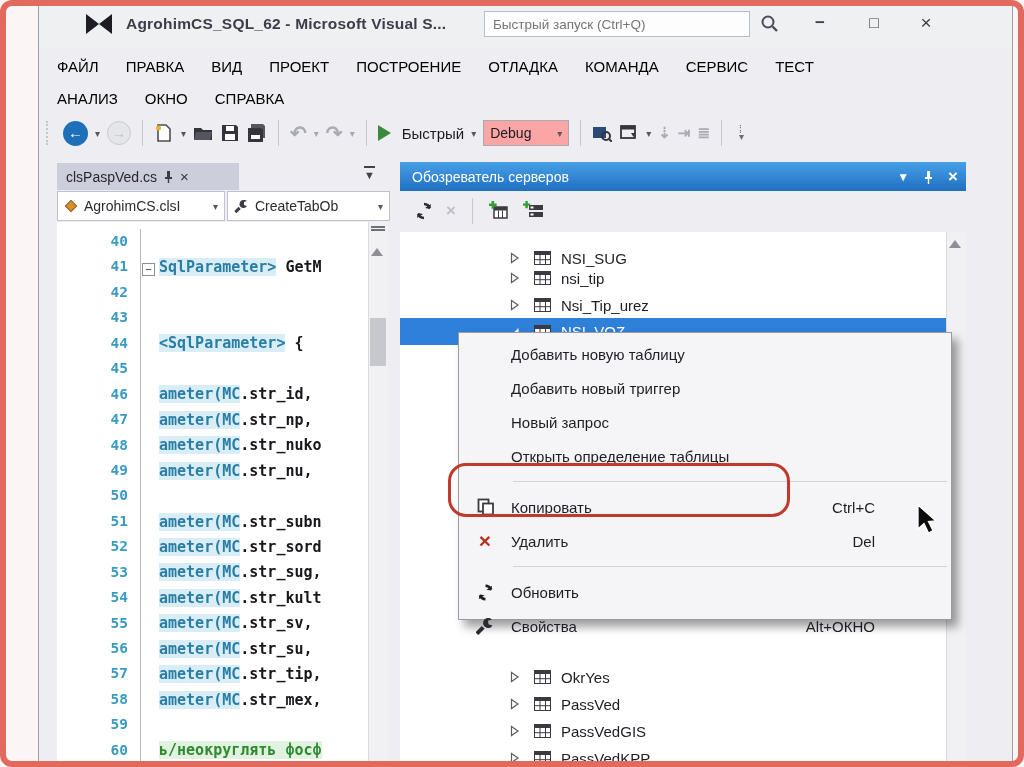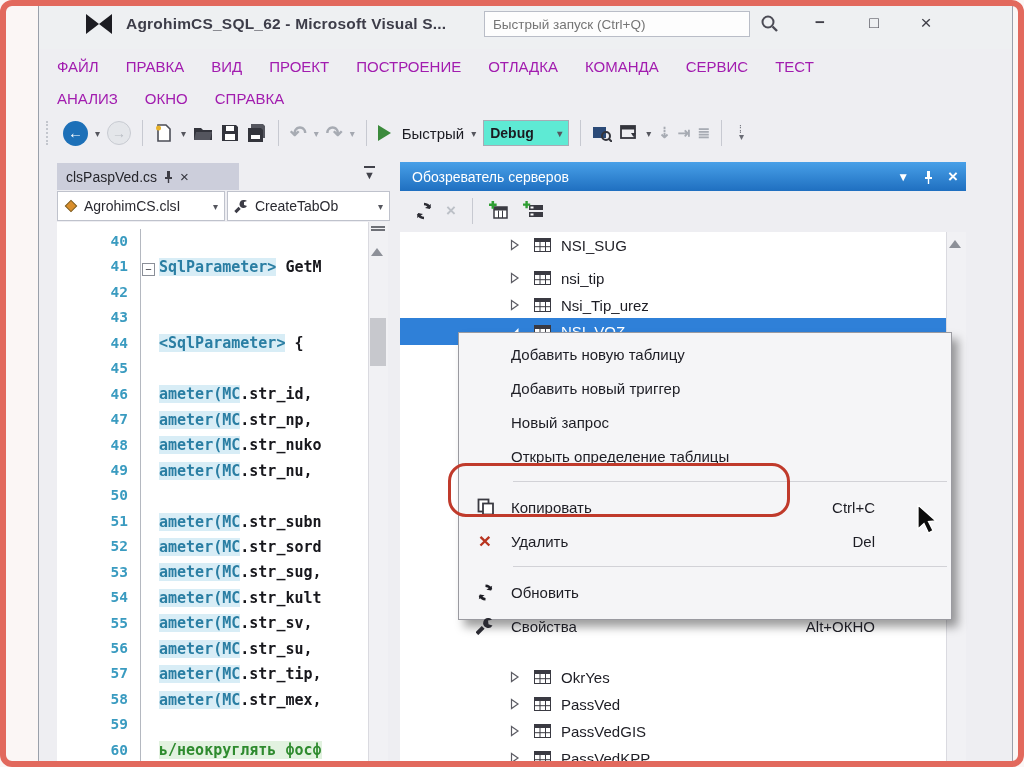--- a/index.html
+++ b/index.html
@@ -22,37 +22,37 @@
   #vs-logo { left:84px; top:11px; width:30px; height:26px; }
   #win-title { left:126px; top:15px; font-size:15.5px; font-weight:bold; color:#3d3d49; letter-spacing:.2px; }
   #quick-launch { left:484px; top:11px; width:266px; height:26px; background:#fdfdfd; border:1px solid #b9bdc7; font-size:13.5px; color:#8b8b95; padding:0 8px; font-family:"Liberation Sans",sans-serif; }
   #search-icon { left:760px; top:14px; }
   .win-ctrl { top:8px; width:44px; height:30px; text-align:center; line-height:30px; font-size:17px; color:#3f3f48; }
   #btn-min { left:798px; font-weight:bold; }
   #btn-max { left:852px; font-size:16px; }
   #btn-close { left:904px; font-size:19px; }
 
   
-  .menurow { left:57px; height:24px; display:flex; gap:27px; font-size:15px; color:#a21caf; align-items:center; }
+  .menurow { left:57px; height:24px; display:flex; gap:27px; font-size:15px; color:#000000; align-items:center; }
   #menurow1 { top:54px; }
   #menurow2 { top:86px; }
   .menu-item { white-space:nowrap; }
 
   
   #toolbar { left:46px; top:114px; width:930px; height:38px; display:flex; align-items:center; gap:7px; }
   .tb-sep { width:1px; height:26px; background:#c7c9d1; margin:0 4px; }
   .grip { width:4px; height:24px; border-left:2px dotted #c3c6cd; margin-right:6px; }
   #back-btn { width:25px; height:25px; border-radius:50%; background:#1d70b8; color:#fff; font-size:15px; line-height:24px; text-align:center; font-weight:bold; }
   #fwd-btn { width:24px; height:24px; border-radius:50%; background:#e4e6ea; border:1px solid #c8cbd2; color:#b9bdc4; font-size:14px; line-height:22px; text-align:center; font-weight:bold; }
   .caret { font-size:10px; color:#55565e; }
   .caret-gray { font-size:10px; color:#a4a8b0; }
   .glyph-gray { font-size:20px; color:#a7abb3; font-weight:bold; line-height:20px; }
   #run-tri { width:0; height:0; border-left:13px solid #3b8a3c; border-top:8px solid transparent; border-bottom:8px solid transparent; }
   #run-label { font-size:15px; color:#1b1b22; margin-left:4px; }
-  #debug-combo { width:86px; height:26px; background:#5eead4; border:1px solid #a7abb5; display:flex; align-items:center; justify-content:space-between; padding:0 6px; font-size:14px; color:#1b1b22;font-weight:bold; }
+  #debug-combo { width:86px; height:26px; background:#fca5a5; border:1px solid #a7abb5; display:flex; align-items:center; justify-content:space-between; padding:0 6px; font-size:14px; color:#1b1b22; }
   .tb-dark-ico { width:20px; height:18px; }
   #overflow { display:flex; flex-direction:column; line-height:7px; color:#6a6c75; font-size:10px; margin-left:6px; }
 
   
   #tab1 { left:57px; top:163px; width:182px; height:27px; background:#cccedb; display:flex; align-items:center; padding:0 6px 0 9px; font-size:14px; color:#26262c; gap:6px; }
   #tab-chevron { left:364px; top:166px; font-size:11px; color:#41424b; border-top:2px solid #41424b; padding-top:1px; }
   .navbox { top:191px; height:30px; background:#fff; border:1px solid #bfc2cc; display:flex; align-items:center; padding:0 6px; font-size:14px; color:#2a2a31; gap:6px; }
   #navbox1 { left:57px; width:168px; }
   #navbox2 { left:227px; width:163px; }
   .navbox .spring { flex:1; }
@@ -291,21 +291,21 @@
     <rect x="6" y="4" width="14" height="5" fill="#3a3a42"></rect>
     <rect x="6" y="11" width="14" height="5" fill="#3a3a42"></rect>
     <rect x="7.5" y="5.5" width="3" height="2" fill="#fff"></rect>
     <rect x="7.5" y="12.5" width="3" height="2" fill="#fff"></rect>
     <path d="M3,0 h3 v3 h3 v3 h-3 v3 h-3 v-3 h-3 v-3 h3 Z" transform="scale(0.8)" fill="#2f9e33"></path>
   </svg>
 </div>
 
 <div id="tree-bg" class="abs"></div>
 
-<div class="abs trow" style="top:232px;align-items:center;">
+<div class="abs trow" style="top:245px;align-items:center;">
   <svg class="expander" width="10" height="12" viewBox="0 0 10 12">
       <path d="M1.5,1.5 L8,6 L1.5,10.5 Z" fill="#fff" stroke="#5c5c64" stroke-width="1.2"></path>
     </svg>
   <svg class="ticon" width="17" height="14" viewBox="0 0 17 14">
       <rect x="0.5" y="0.5" width="16" height="13" fill="#fff" stroke="#3a3a42"></rect>
       <rect x="0.5" y="0.5" width="16" height="3.5" fill="#3a3a42"></rect>
       <line x1="6" y1="4" x2="6" y2="13.5" stroke="#3a3a42"></line>
       <line x1="11.5" y1="4" x2="11.5" y2="13.5" stroke="#3a3a42"></line>
       <line x1="0.5" y1="8.7" x2="16.5" y2="8.7" stroke="#3a3a42"></line>
     </svg>

